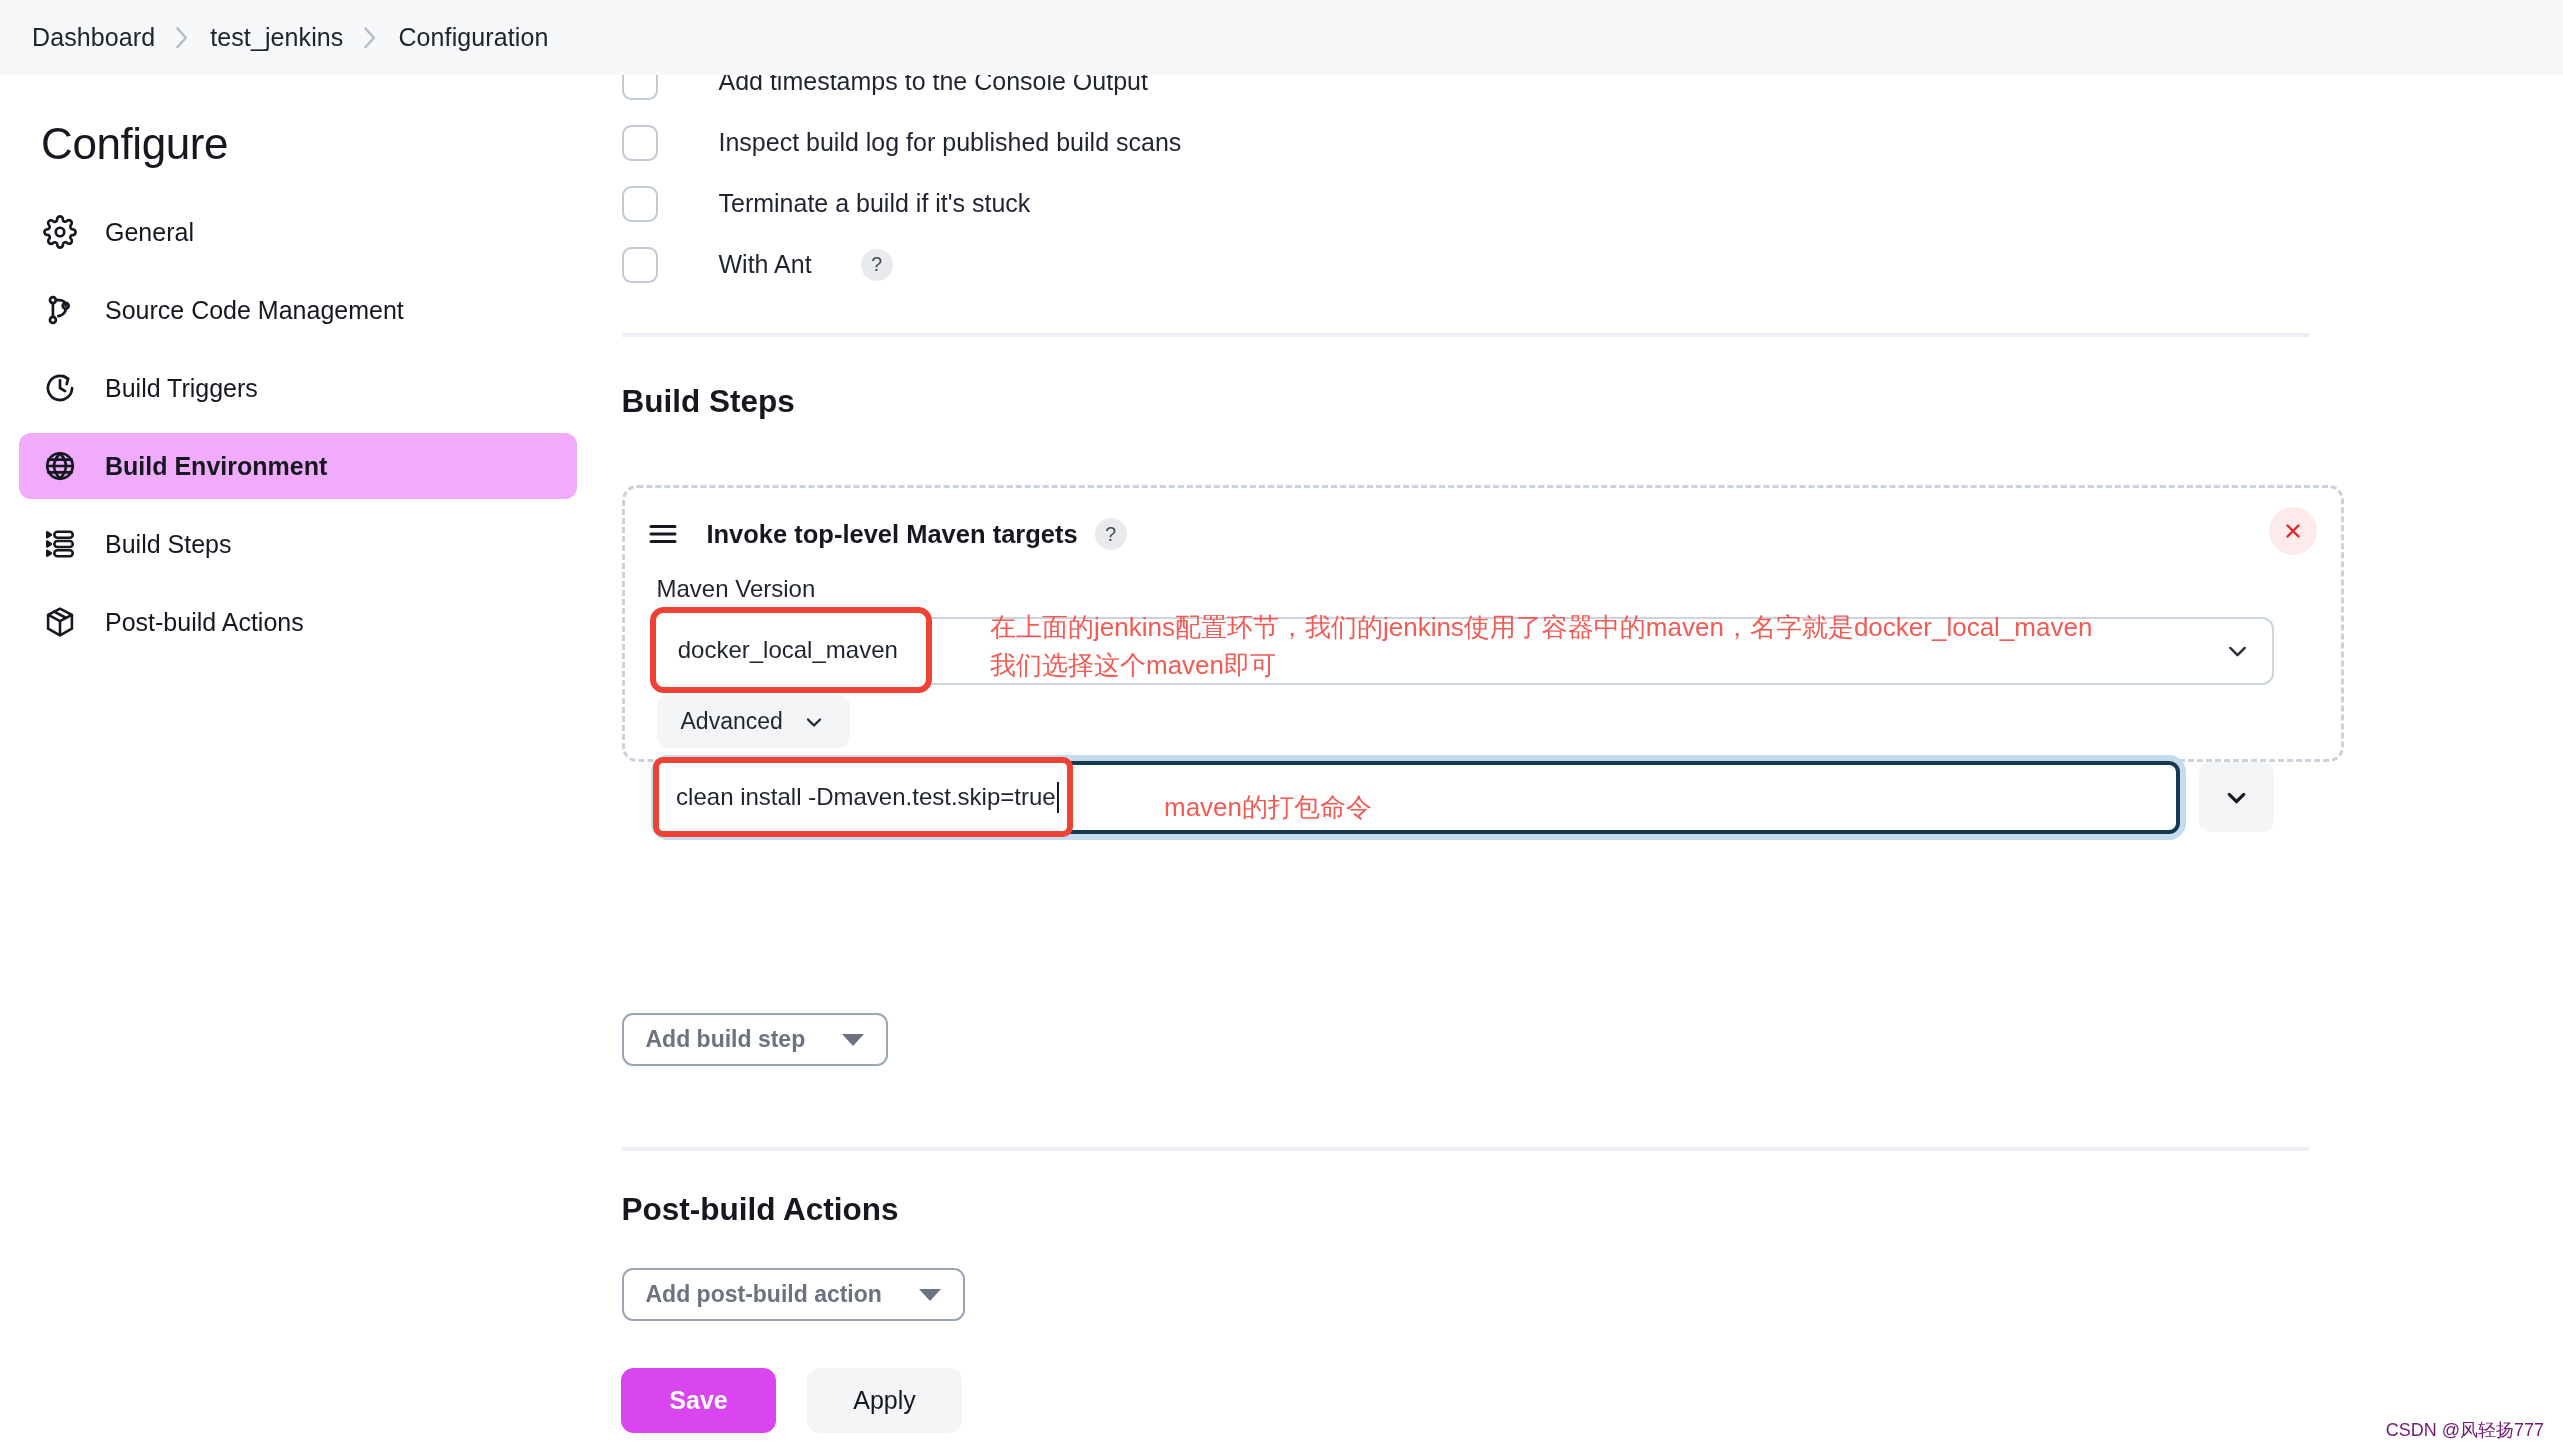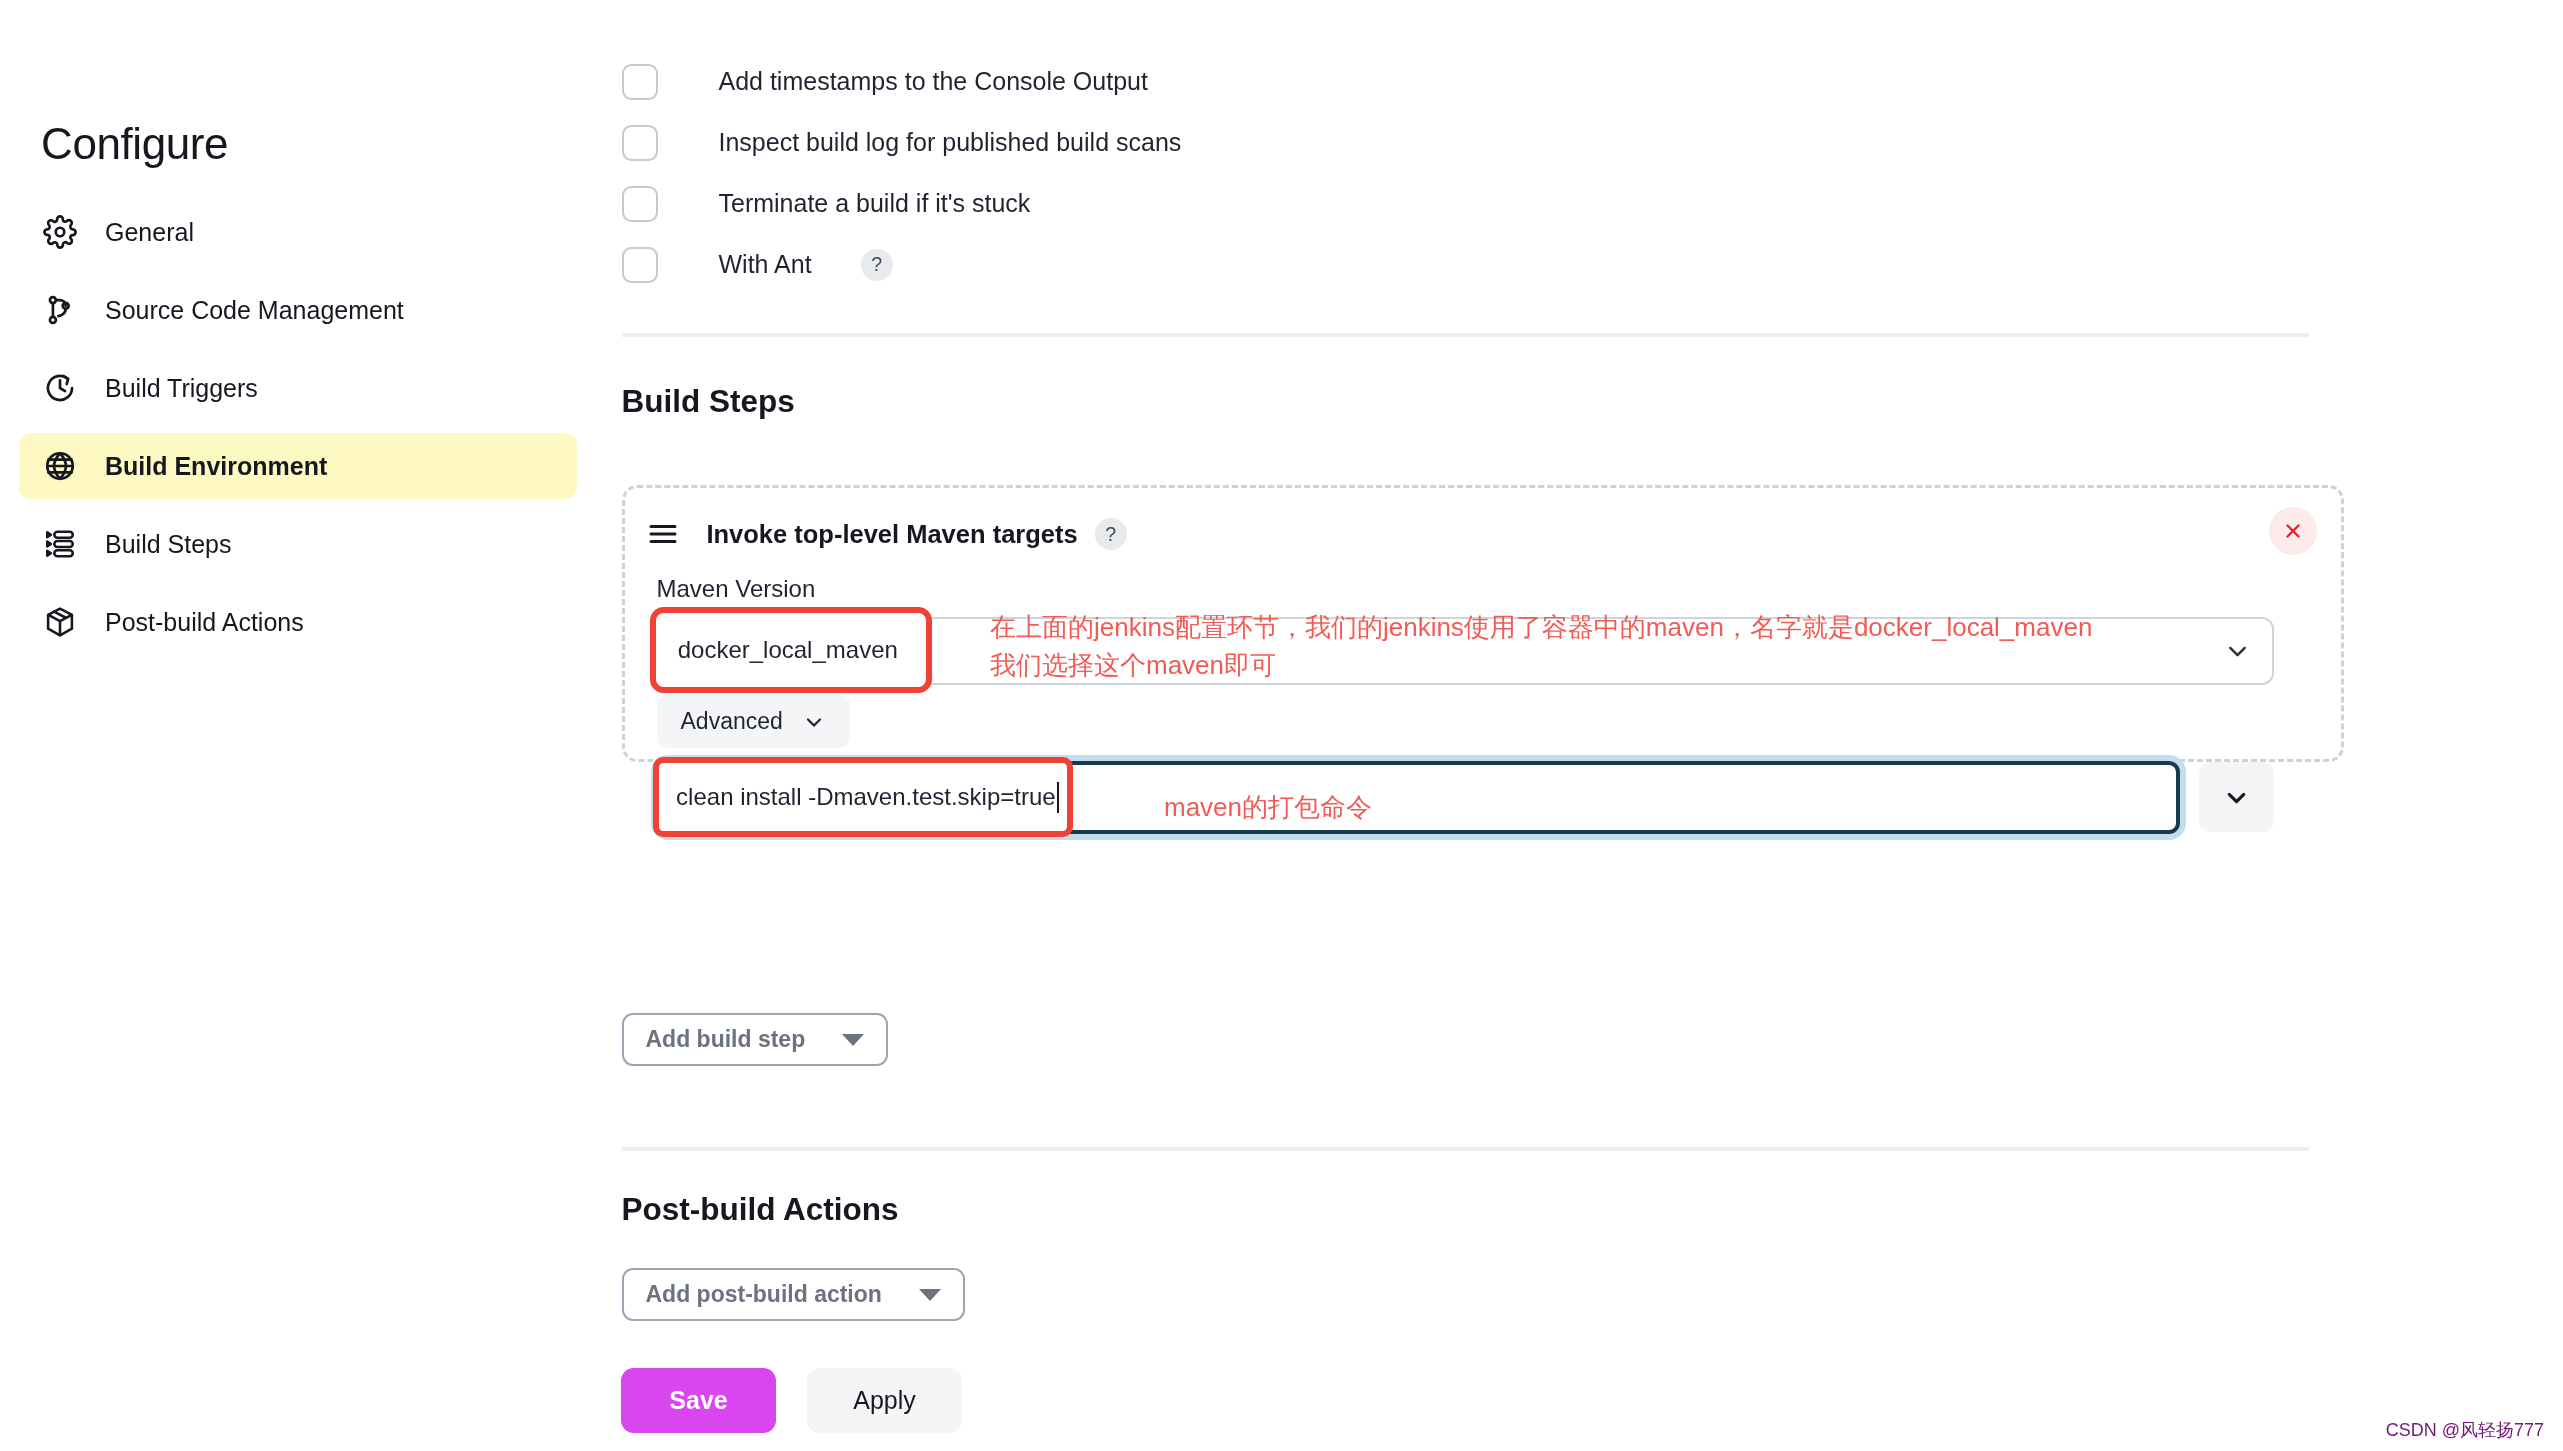--- a/index.html
+++ b/index.html
@@ -43,21 +43,21 @@
     color: #16181f; letter-spacing: -0.4px;
     padding-left: 41px; margin-bottom: 30px;
   }
   .side-item {
     display: flex; align-items: center;
     height: 66px; margin: 0 19px 12px 19px;
     padding-left: 22px;
     border-radius: 12px;
     cursor: pointer;
   }
-  .side-item.active { background: #fef9c3; }
+  .side-item.active { background: #f0abfc; }
   .side-ico {
     width: 37px; height: 37px;
     display: flex; align-items: center; justify-content: center;
     margin-right: 27px; flex: none;
     color: #16181f;
   }
   .side-ico svg { display: block; }
   .side-label { font-size: 25px; color: #16181f; white-space: nowrap; }
   .side-item.active .side-label { font-weight: bold; }
 
@@ -238,20 +238,35 @@
   .watermark {
     position: absolute; right: 19px; bottom: 10.2px;
     font-size: 18px; color: #701a75;
   }
 </style>
 </head>
 <body>
 
 <div id="root">
 
+  <div class="topbar">
+    <span class="crumb">Dashboard</span>
+    <span class="crumb-sep">
+      <svg width="17" height="25.5" viewBox="0 0 20 30">
+          <path d="M4 4 L14 15 L4 26" fill="none" stroke="#b9bec9" stroke-width="3" stroke-linecap="round" stroke-linejoin="round"></path>
+        </svg>
+    </span>
+    <span class="crumb">test_jenkins</span>
+    <span class="crumb-sep">
+      <svg width="17" height="25.5" viewBox="0 0 20 30">
+          <path d="M4 4 L14 15 L4 26" fill="none" stroke="#b9bec9" stroke-width="3" stroke-linecap="round" stroke-linejoin="round"></path>
+        </svg>
+    </span>
+    <span class="crumb">Configuration</span>
+  </div>
 
   <div class="sidebar">
     <div class="side-title">Configure</div>
 
     <div class="side-item">
       <span class="side-ico">
         <svg width="34" height="34" viewBox="0 0 24 24" fill="none" stroke="#16181f" stroke-width="1.9" stroke-linecap="round" stroke-linejoin="round">
           <circle cx="12" cy="12" r="3"></circle>
           <path d="M19.4 15a1.65 1.65 0 0 0 .33 1.82l.06.06a2 2 0 1 1-2.83 2.83l-.06-.06a1.65 1.65 0 0 0-1.82-.33 1.65 1.65 0 0 0-1 1.51V21a2 2 0 1 1-4 0v-.09A1.65 1.65 0 0 0 9 19.4a1.65 1.65 0 0 0-1.82.33l-.06.06a2 2 0 1 1-2.83-2.83l.06-.06a1.65 1.65 0 0 0 .33-1.82 1.65 1.65 0 0 0-1.51-1H3a2 2 0 1 1 0-4h.09A1.65 1.65 0 0 0 4.6 9a1.65 1.65 0 0 0-.33-1.82l-.06-.06a2 2 0 1 1 2.83-2.83l.06.06A1.65 1.65 0 0 0 9 4.6a1.65 1.65 0 0 0 1-1.51V3a2 2 0 1 1 4 0v.09a1.65 1.65 0 0 0 1 1.51 1.65 1.65 0 0 0 1.82-.33l.06-.06a2 2 0 1 1 2.83 2.83l-.06.06A1.65 1.65 0 0 0 19.4 9c.14.35.38.65.69.85.3.2.65.31 1.01.31H21a2 2 0 1 1 0 4h-.09a1.65 1.65 0 0 0-1.51 1z"></path>
         </svg>

